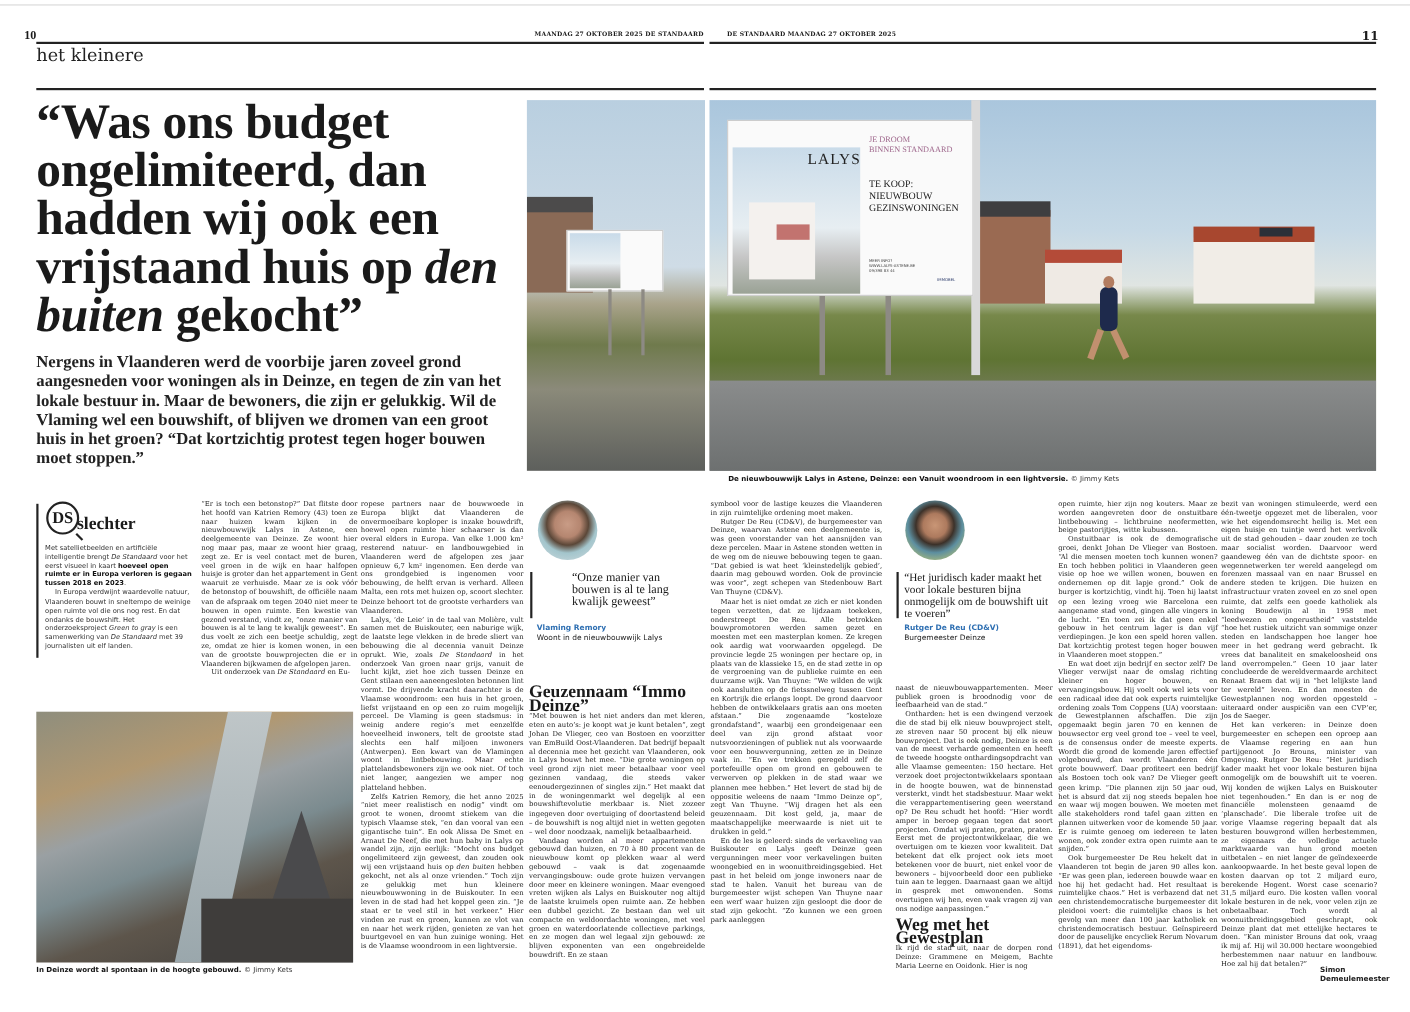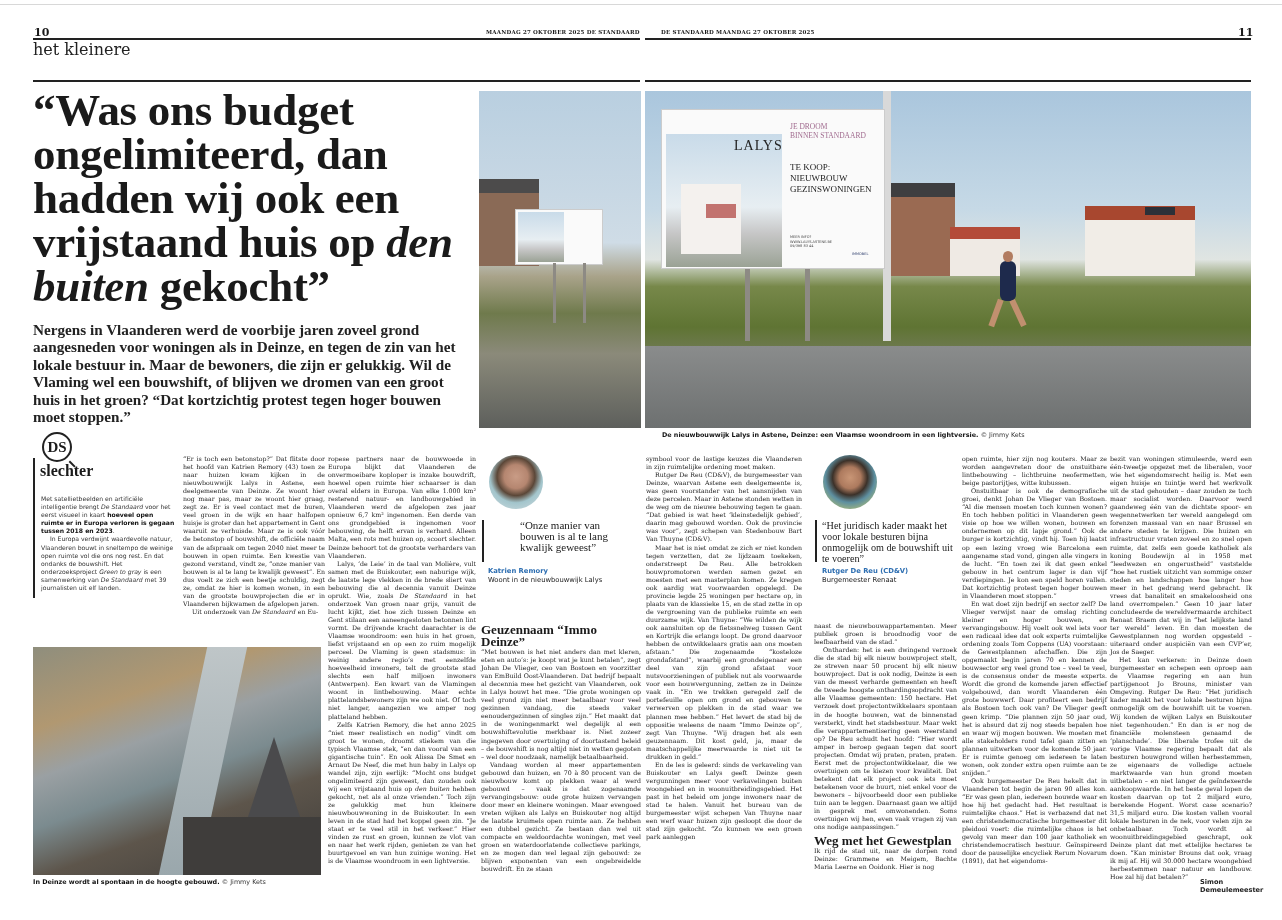--- a/index.html
+++ b/index.html
@@ -35,53 +35,53 @@
   .bb-slogan { position: absolute; font-family: "Liberation Serif", serif; color: #a06a8e; line-height: 1.15; }
   .bb-main { position: absolute; font-family: "Liberation Serif", serif; color: #222; line-height: 1.2; }
   .bb-small { position: absolute; font-family: "DejaVu Sans", sans-serif; color: #444; line-height: 1.3; }
   .pole { position: absolute; background: #d9d9d9; }
   .house { position: absolute; }
   .runner { position: absolute; }
 
   .caption { position: absolute; font-family: "DejaVu Sans", sans-serif; font-weight: bold; font-size: 6.4px; color: #111; }
   .caption .credit { font-weight: normal; color: #333; text-align: center; }
   .ds-bar { position: absolute; left: 33px; top: 458px; width: 1.5px; height: 140px; background: #222; }
-  .ds-logo { position: absolute; left: 42px; top: 432px; display: flex; align-items: flex-start; flex-direction: column; }
+  .ds-logo { position: absolute; left: 42px; top: 456px; display: flex; align-items: flex-end; }
   .ds-circle { width: 30px; height: 30px; border: 2px solid #222; border-radius: 50%; display: flex; align-items: center; justify-content: center; font-family: "Liberation Serif", serif; font-size: 15px; font-weight: bold; position: relative; }
   .ds-handle { position: absolute; width: 8px; height: 2.4px; background: #222; transform: rotate(45deg); left: 24px; top: 29px; }
   .ds-word { font-family: "Liberation Serif", serif; font-weight: bold; font-size: 16px; margin-left: -2px; }
   .ds-text { position: absolute; left: 41px; top: 495px; width: 136px; font-family: "DejaVu Sans", sans-serif; font-size: 6.1px; line-height: 8.1px; color: #333; }
   .ds-text b { color: #111; }
   .ds-text i { font-style: italic; }
 
   
   .col { position: absolute; font-family: "DejaVu Serif", serif; font-size: 6.25px; line-height: 8.05px; color: #222; text-align: justify; hyphens: auto; }
   .col p { text-indent: 9px; }
   .col p.noindent { text-indent: 0; }
-  .col h3 { font-family: "Liberation Serif", serif; font-weight: bold; font-size: 13px; line-height: 12px; margin-top: 4px; color: #1a1a1a; text-align: left; }
+  .col h3 { font-family: "Liberation Serif", serif; font-weight: bold; font-size: 16px; line-height: 12px; margin-top: 4px; color: #1a1a1a; text-align: left; }
   .col i { font-style: italic; }
 
   
   .avatar { position: absolute; width: 54px; height: 54px; border-radius: 50%; overflow: hidden; }
   .avatar-katrien { left: 489px; top: 455px; background: radial-gradient(circle at 50% 40%, #c99c86 0%, #b58670 28%, #5b4738 45%, #a3c5cc 62%, #d4dde0 100%); }
   .avatar-rutger { left: 823px; top: 455px; background: radial-gradient(circle at 50% 42%, #c99676 0%, #ad7a5e 26%, #3c3129 42%, #5d8fa0 60%, #9fb47f 80%, #788f55 100%); }
   .quote-bar { position: absolute; width: 1.5px; background: #222; }
   .quote-text { position: absolute; font-family: "Liberation Serif", serif; color: #1a1a1a; }
   .quote-name { position: absolute; font-family: "DejaVu Sans", sans-serif; font-weight: bold; font-size: 6.8px; color: #2e6fb2; }
   .quote-role { position: absolute; font-family: "DejaVu Sans", sans-serif; font-size: 6.8px; color: #222; }
 
   .byline { position: absolute; left: 1200px; top: 878px; font-family: "DejaVu Sans", sans-serif; font-weight: bold; font-size: 6.6px; color: #222; }
   .gutter { position: absolute; left: 641px; top: 91px; width: 4px; height: 337px; background: #fff; }
 </style>
 </head>
 <body>
 
 <div class="spread-line"></div>
 
-<div class="page-num" style="left:34px;">10</div>
+<div class="page-num" style="left:22px;font-family:Liberation Serif, serif;">10</div>
 <div class="folio" style="left:486px;">MAANDAG 27 OKTOBER 2025  DE STANDAARD</div>
 <div class="folio" style="left:661px;">DE STANDAARD  MAANDAG 27 OKTOBER 2025</div>
 <div class="page-num" style="left:1238px;">11</div>
 <div class="rule" style="left:33px; top:38px; width:607px;"></div>
 <div class="rule" style="left:645px; top:38px; width:606px;"></div>
 <div class="section-title">het kleinere</div>
 <div class="rule" style="left:33px; top:80px; width:607px;"></div>
 <div class="rule" style="left:645px; top:80px; width:606px;"></div>
 
 <h1 class="headline"><span>“Was ons budget ongelimiteerd, dan hadden wij ook een vrijstaand huis op </span><em>den buiten</em><span> gekocht”</span></h1>
@@ -131,21 +131,21 @@
         <div>09/398 83 44</div>
       </div>
     <div class="bb-small" style="left:190px; top:142px; font-size:3.5px; color:#2a3a6a;">IMMOBEL</div>
   </div>
   <div style="position:absolute; left:0; top:255px; width:606px; height:82px; background:linear-gradient(180deg,#8a8c8c 0%, #6d7070 100%);"></div>
   <div class="runner" style="left:355px; top:170px; width:16px; height:40px; background:#1e2a4c; border-radius:6px;"></div>
   <div class="runner" style="left:358px; top:160px; width:10px; height:11px; background:#b27c60; border-radius:50%;"></div>
   <div class="runner" style="left:348px; top:208px; width:6px; height:28px; background:#c1906f; transform:rotate(20deg);"></div>
   <div class="runner" style="left:370px; top:208px; width:6px; height:28px; background:#c1906f; transform:rotate(-25deg);"></div>
 </div>
-<div class="caption" style="left:662px; top:431px;"><span>De nieuwbouwwijk Lalys in Astene, Deinze: een Vlaamse woondroom in een lightversie.</span> <span class="credit">© Jimmy Kets</span></div>
+<div class="caption" style="left:662px; top:431px;"><span>De nieuwbouwwijk Lalys in Astene, Deinze: een Vanuit woondroom in een lightversie.</span> <span class="credit">© Jimmy Kets</span></div>
 
 <div class="ds-bar"></div>
 <div class="ds-logo">
   <div class="ds-circle">
       <span>DS</span>
       <div class="ds-handle"></div>
     </div>
   <span class="ds-word">slechter</span>
 </div>
 <div class="ds-text">
@@ -167,41 +167,41 @@
 
 <div class="col" style="left:328px; top:455px; width:148px;">
   <p class="noindent">ropese partners naar de bouwwoede in Europa blijkt dat Vlaanderen de onvermoeibare koploper is inzake bouwdrift, hoewel open ruimte hier schaarser is dan overal elders in Europa. Van elke 1.000 km² resterend natuur- en landbouwgebied in Vlaanderen werd de afgelopen zes jaar opnieuw 6,7 km² ingenomen. Een derde van ons grondgebied is ingenomen voor bebouwing, de helft ervan is verhard. Alleen Malta, een rots met huizen op, scoort slechter. Deinze behoort tot de grootste verharders van Vlaanderen.</p>
   <p><span>Lalys, ‘de Leie’ in de taal van Molière, vult samen met de Buiskouter, een naburige wijk, de laatste lege vlekken in de brede sliert van bebouwing die al decennia vanuit Deinze oprukt. Wie, zoals </span><i>De Standaard</i><span> in het onderzoek Van groen naar grijs, vanuit de lucht kijkt, ziet hoe zich tussen Deinze en Gent stilaan een aaneengesloten betonnen lint vormt. De drijvende kracht daarachter is de Vlaamse woondroom: een huis in het groen, liefst vrijstaand en op een zo ruim mogelijk perceel. De Vlaming is geen stadsmus: in weinig andere regio’s met eenzelfde hoeveelheid inwoners, telt de grootste stad slechts een half miljoen inwoners (Antwerpen). Een kwart van de Vlamingen woont in lintbebouwing. Maar echte plattelandsbewoners zijn we ook niet. Of toch niet langer, aangezien we amper nog platteland hebben.</span></p>
   <p><span>Zelfs Katrien Remory, die het anno 2025 “niet meer realistisch en nodig” vindt om groot te wonen, droomt stiekem van die typisch Vlaamse stek, “en dan vooral van een gigantische tuin”. En ook Alissa De Smet en Arnaut De Neef, die met hun baby in Lalys op wandel zijn, zijn eerlijk: “Mocht ons budget ongelimiteerd zijn geweest, dan zouden ook wij een vrijstaand huis op </span><i>den buiten</i><span> hebben gekocht, net als al onze vrienden.” Toch zijn ze gelukkig met hun kleinere nieuwbouwwoning in de Buiskouter. In een leven in de stad had het koppel geen zin. “Je staat er te veel stil in het verkeer.” Hier vinden ze rust en groen, kunnen ze vlot van en naar het werk rijden, genieten ze van het buurtgevoel en van hun zuinige woning. Het is de Vlaamse woondroom in een lightversie.</span></p>
 </div>
 
 <div class="avatar avatar-katrien"></div>
 <div class="quote-bar" style="left:482px; top:520px; height:42px;"></div>
 <div class="quote-text" style="left:488px; top:520px; width:110px; font-size:11px; line-height:11px;margin-left:32px;">“Onze manier van bouwen is al te lang kwalijk geweest”</div>
-<div class="quote-name" style="left:488px; top:567px;">Katrien Remory</div>
+<div class="quote-name" style="left:488px; top:567px;">Vlaming Remory</div>
 <div class="quote-role" style="left:488px; top:576px;">Woont in de nieuwbouwwijk Lalys</div>
 
 <div class="col" style="left:481px; top:620px; width:160px;">
   <h3>Geuzennaam “Immo Deinze”</h3>
   <p class="noindent">“Met bouwen is het niet anders dan met kleren, eten en auto’s: je koopt wat je kunt betalen”, zegt Johan De Vlieger, ceo van Bostoen en voorzitter van EmBuild Oost-Vlaanderen. Dat bedrijf bepaalt al decennia mee het gezicht van Vlaanderen, ook in Lalys bouwt het mee. “Die grote woningen op veel grond zijn niet meer betaalbaar voor veel gezinnen vandaag, die steeds vaker eenoudergezinnen of singles zijn.” Het maakt dat in de woningenmarkt wel degelijk al een bouwshiftevolutie merkbaar is. Niet zozeer ingegeven door overtuiging of doortastend beleid – de bouwshift is nog altijd niet in wetten gegoten – wel door noodzaak, namelijk betaalbaarheid.</p>
   <p>Vandaag worden al meer appartementen gebouwd dan huizen, en 70 à 80 procent van de nieuwbouw komt op plekken waar al werd gebouwd – vaak is dat zogenaamde vervangingsbouw: oude grote huizen vervangen door meer en kleinere woningen. Maar evengoed vreten wijken als Lalys en Buiskouter nog altijd de laatste kruimels open ruimte aan. Ze hebben een dubbel gezicht. Ze bestaan dan wel uit compacte en weldoordachte woningen, met veel groen en waterdoorlatende collectieve parkings, en ze mogen dan wel legaal zijn gebouwd: ze blijven exponenten van een ongebreidelde bouwdrift. En ze staan</p>
 </div>
 
 <div class="col" style="left:646px; top:455px; width:156px;">
   <p class="noindent">symbool voor de lastige keuzes die Vlaanderen in zijn ruimtelijke ordening moet maken.</p>
   <p>Rutger De Reu (CD&amp;V), de burgemeester van Deinze, waarvan Astene een deelgemeente is, was geen voorstander van het aansnijden van deze percelen. Maar in Astene stonden wetten in de weg om de nieuwe bebouwing tegen te gaan. “Dat gebied is wat heet ‘kleinstedelijk gebied’, daarin mag gebouwd worden. Ook de provincie was voor”, zegt schepen van Stedenbouw Bart Van Thuyne (CD&amp;V).</p>
   <p>Maar het is niet omdat ze zich er niet konden tegen verzetten, dat ze lijdzaam toekeken, onderstreept De Reu. Alle betrokken bouwpromotoren werden samen gezet en moesten met een masterplan komen. Ze kregen ook aardig wat voorwaarden opgelegd. De provincie legde 25 woningen per hectare op, in plaats van de klassieke 15, en de stad zette in op de vergroening van de publieke ruimte en een duurzame wijk. Van Thuyne: “We wilden de wijk ook aansluiten op de fietssnelweg tussen Gent en Kortrijk die erlangs loopt. De grond daarvoor hebben de ontwikkelaars gratis aan ons moeten afstaan.” Die zogenaamde “kosteloze grondafstand”, waarbij een grondeigenaar een deel van zijn grond afstaat voor nutsvoorzieningen of publiek nut als voorwaarde voor een bouwvergunning, zetten ze in Deinze vaak in. “En we trekken geregeld zelf de portefeuille open om grond en gebouwen te verwerven op plekken in de stad waar we plannen mee hebben.” Het levert de stad bij de oppositie weleens de naam “Immo Deinze op”, zegt Van Thuyne. “Wij dragen het als een geuzennaam. Dit kost geld, ja, maar de maatschappelijke meerwaarde is niet uit te drukken in geld.”</p>
   <p>En de les is geleerd: sinds de verkaveling van Buiskouter en Lalys geeft Deinze geen vergunningen meer voor verkavelingen buiten woongebied en in woonuitbreidingsgebied. Het past in het beleid om jonge inwoners naar de stad te halen. Vanuit het bureau van de burgemeester wijst schepen Van Thuyne naar een werf waar huizen zijn gesloopt die door de stad zijn gekocht. “Zo kunnen we een groen park aanleggen</p>
 </div>
 
 <div class="avatar avatar-rutger"></div>
 <div class="quote-bar" style="left:815px; top:520px; height:42px;"></div>
 <div class="quote-text" style="left:822px; top:520px; width:135px; font-size:10.2px; line-height:11px;">“Het juridisch kader maakt het voor lokale besturen bijna onmogelijk om de bouwshift uit te voeren”</div>
 <div class="quote-name" style="left:822px; top:567px;">Rutger De Reu (CD&amp;V)</div>
-<div class="quote-role" style="left:822px; top:576px;">Burgemeester Renaat</div>
+<div class="quote-role" style="left:822px; top:576px;">Burgemeester Deinze</div>
 
 <div class="col" style="left:814px; top:622px; width:143px;">
   <p class="noindent">naast de nieuwbouwappartementen. Meer publiek groen is broodnodig voor de leefbaarheid van de stad.”</p>
   <p>Ontharden: het is een dwingend verzoek die de stad bij elk nieuw bouwproject stelt, ze streven naar 50 procent bij elk nieuw bouwproject. Dat is ook nodig, Deinze is een van de meest verharde gemeenten en heeft de tweede hoogste onthardingsopdracht van alle Vlaamse gemeenten: 150 hectare. Het verzoek doet projectontwikkelaars spontaan in de hoogte bouwen, wat de binnenstad versterkt, vindt het stadsbestuur. Maar wekt die verappartementisering geen weerstand op? De Reu schudt het hoofd: “Hier wordt amper in beroep gegaan tegen dat soort projecten. Omdat wij praten, praten, praten. Eerst met de projectontwikkelaar, die we overtuigen om te kiezen voor kwaliteit. Dat betekent dat elk project ook iets moet betekenen voor de buurt, niet enkel voor de bewoners – bijvoorbeeld door een publieke tuin aan te leggen. Daarnaast gaan we altijd in gesprek met omwonenden. Soms overtuigen wij hen, even vaak vragen zij van ons nodige aanpassingen.”</p>
   <h3>Weg met het Gewestplan</h3>
   <p class="noindent">Ik rijd de stad uit, naar de dorpen rond Deinze: Grammene en Meigem, Bachte Maria Leerne en Ooidonk. Hier is nog</p>
 </div>
 
 <div class="col" style="left:962px; top:455px; width:145px;">
   <p class="noindent">open ruimte, hier zijn nog kouters. Maar ze worden aangevreten door de onstuitbare lintbebouwing – lichtbruine neofermetten, beige pastorijtjes, witte kubussen.</p>

